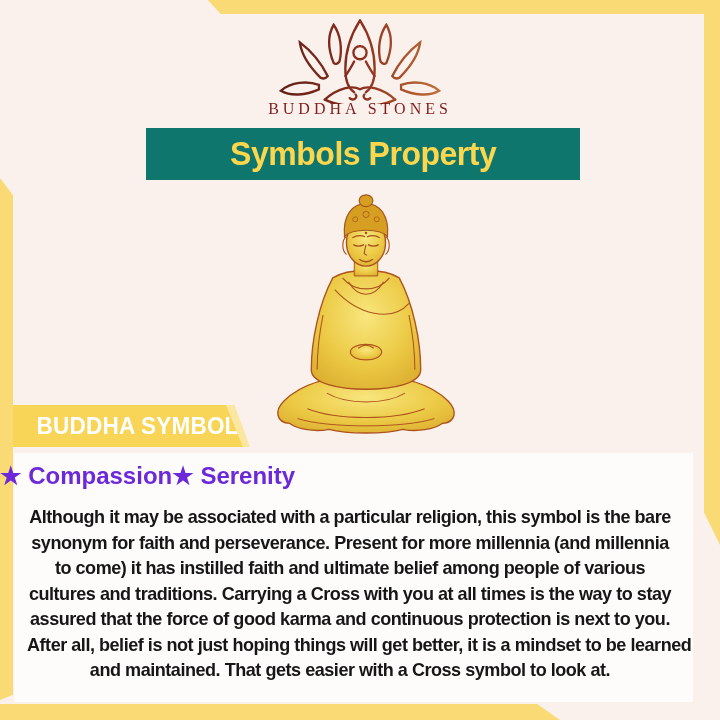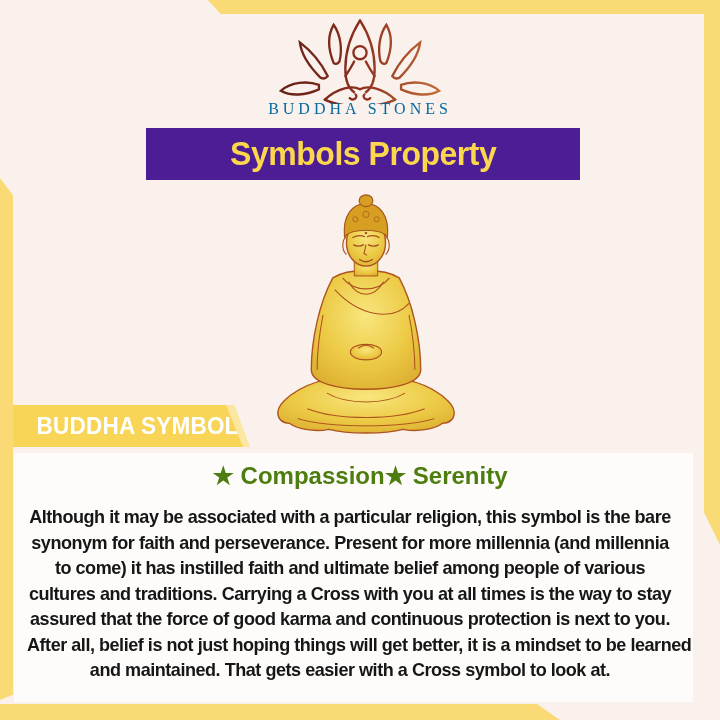--- a/index.html
+++ b/index.html
@@ -16,26 +16,26 @@
     clip-path:polygon(0 0,100% 0,100% 100%,0 94%);}
   .strip-left{left:0;top:178px;width:13px;height:522px;
     clip-path:polygon(0 0,100% 3.3%,100% 99%,0 100%);}
   .band-bottom{left:0;top:704px;width:560px;height:16px;
     clip-path:polygon(0 0,95.9% 0,100% 100%,0 100%);}
   
   .logo-wrap{position:absolute;left:240px;top:16px;width:240px;height:88px;}
   .brand-name{
     position:absolute;left:0;top:100px;width:720px;text-align:center;
     font-family:"Liberation Serif",serif;font-size:16px;font-weight:400;
-    letter-spacing:4px;color:#0369a1;
+    letter-spacing:4px;color:#7f1d1d;
   }
   
   .title-box{
     position:absolute;left:146px;top:128px;width:434px;height:52px;
-    background:#4c1d95;display:flex;align-items:center;justify-content:center;
+    background:#0f766e;display:flex;align-items:center;justify-content:center;
   }
   .title-text{
     font-size:33px;font-weight:700;color:#fcd74d;letter-spacing:-.5px;
     transform:scaleX(.97);white-space:nowrap;
   }
   
   .buddha-wrap{position:absolute;left:266px;top:188px;width:200px;height:254px;}
   
   .label-wedge{
     position:absolute;left:13px;top:405px;width:237px;height:42px;
@@ -50,22 +50,22 @@
     padding-left:24px;font-size:23px;font-weight:700;color:#ffffff;
     letter-spacing:.2px;transform:scaleX(.98);transform-origin:left;
     white-space:nowrap;
   }
   
   .content-box{
     position:absolute;left:14px;top:453px;width:679px;height:249px;
     background:#fdfcfa;
   }
   .headline{
-    position:absolute;left:0;top:462px;width:720px;text-align:center;
-    font-size:24px;font-weight:700;color:#4d7c0f;letter-spacing:0;
+    position:absolute;left:0;top:462px;width:720px;text-align:left;
+    font-size:24px;font-weight:700;color:#6d28d9;letter-spacing:0;
     white-space:nowrap;
   }
   .paragraph{
     position:absolute;left:27px;top:504px;width:680px;text-align:center;
   }
   .paragraph .pline{
     font-size:19px;line-height:25.5px;font-weight:700;color:#161616;
     letter-spacing:-.5px;transform:scaleX(.95);transform-origin:left;
     white-space:nowrap;
   }

